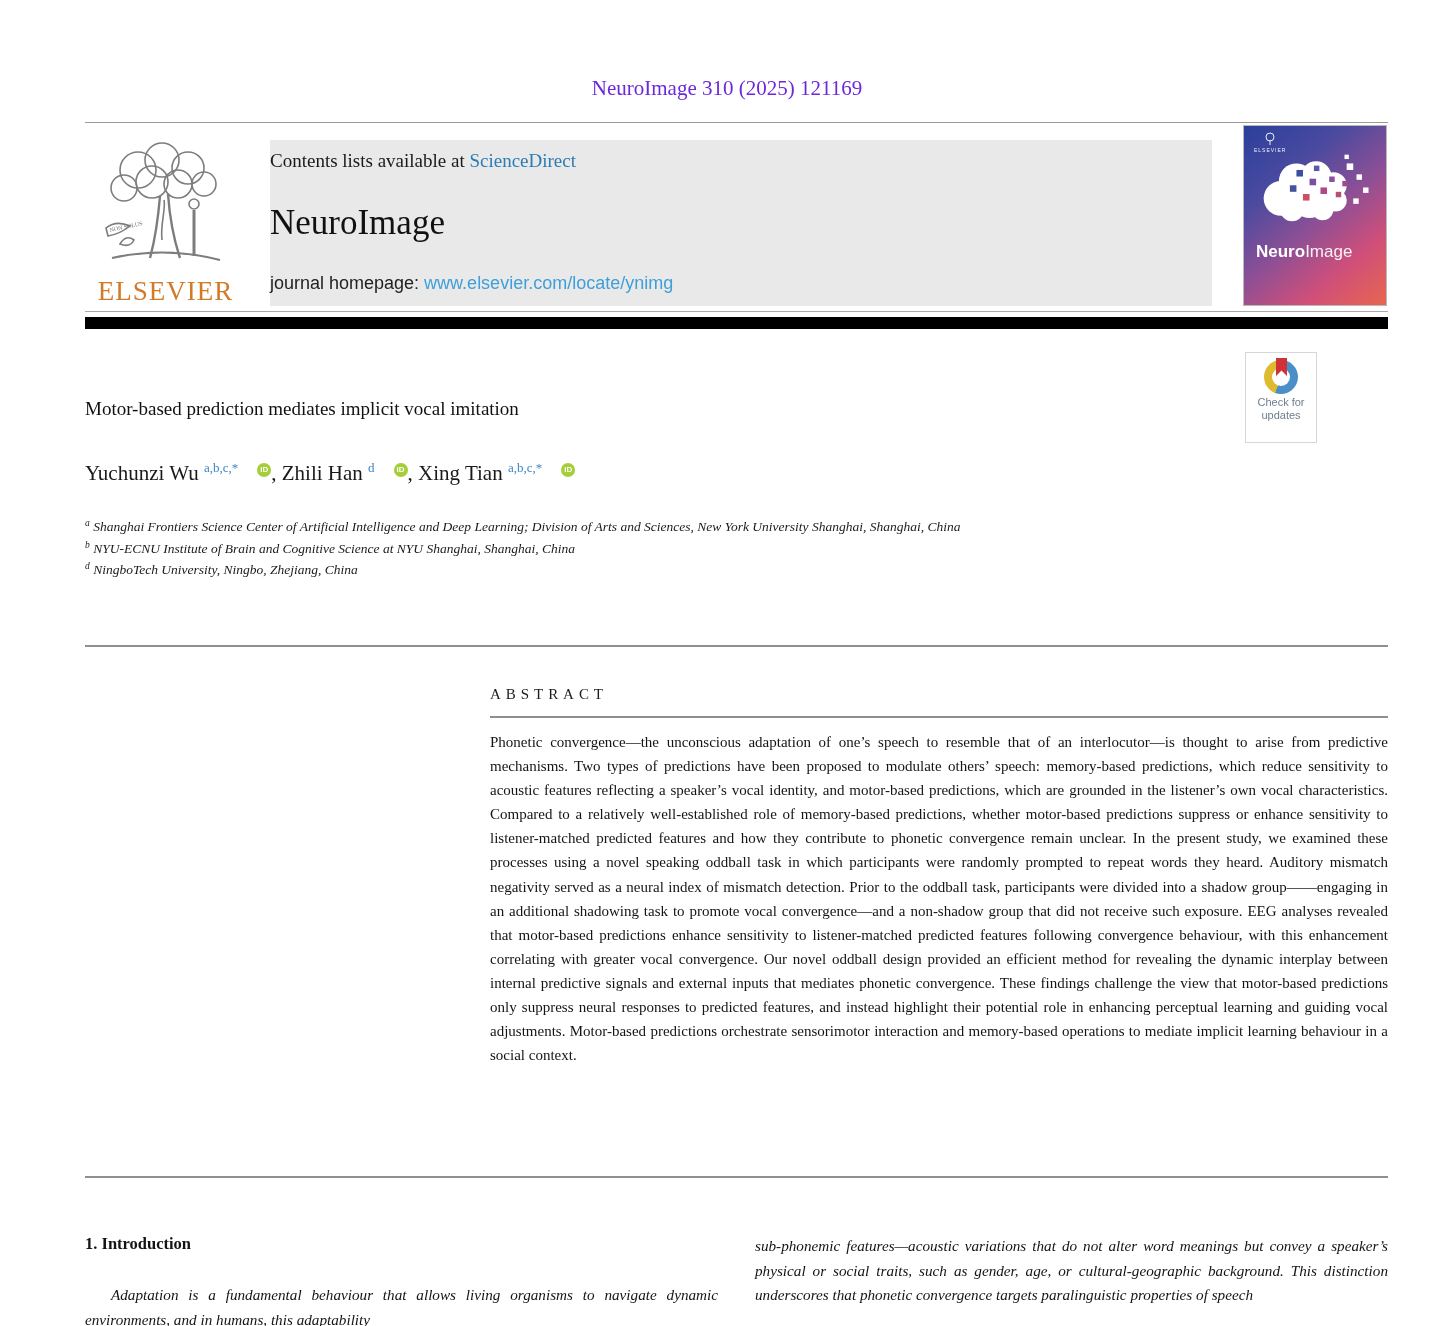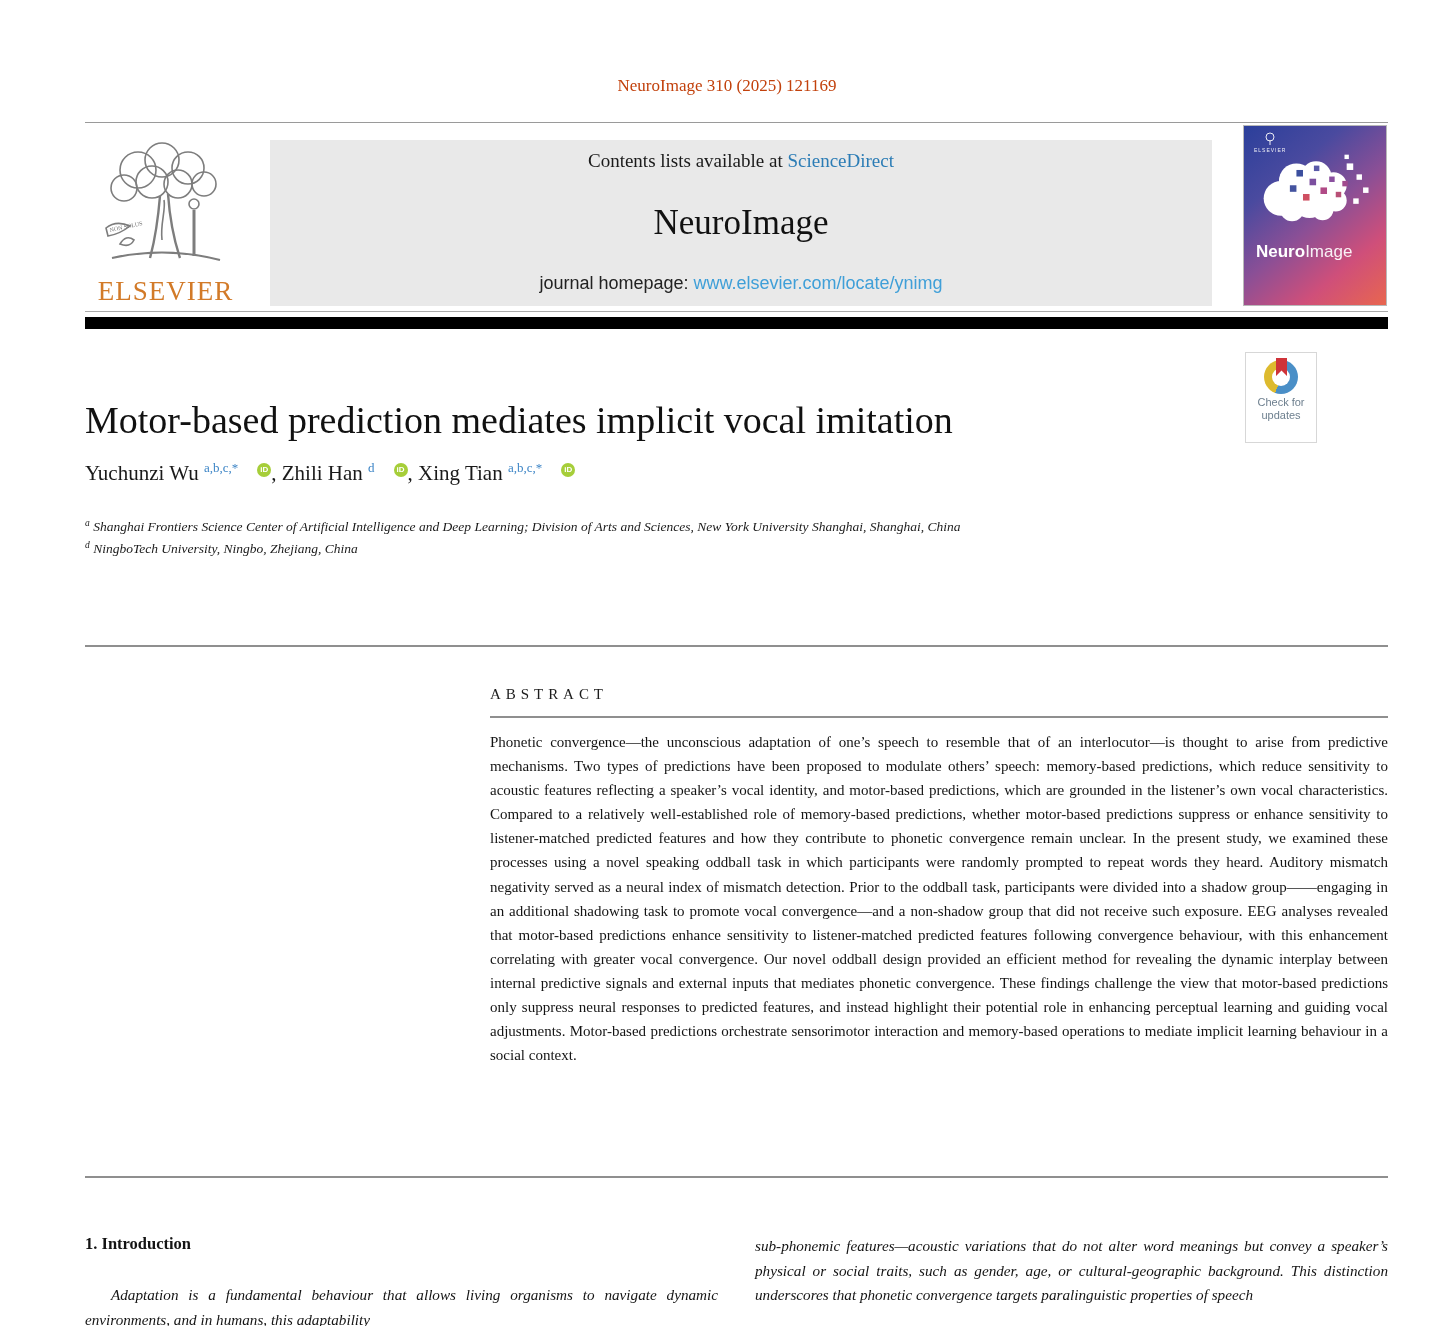--- a/index.html
+++ b/index.html
@@ -2,29 +2,29 @@
 <html><head>
 <meta charset="utf-8">
 <style>
   html,body{margin:0;padding:0;background:#ffffff;}
   .page{
     position:relative;width:1454px;height:1326px;overflow:hidden;background:#fff;
     font-family:"Liberation Serif","DejaVu Serif",serif;color:#1a1a1a;
   }
   .abs{position:absolute;}
   
-  .citation{left:0;right:0;top:76px;text-align:center;font-size:17px;color:#c2410c;}
+  .citation{left:0;right:0;top:76px;text-align:center;font-size:21px;color:#6d28d9;}
   .rule-thin{left:85px;width:1303px;height:0;border-top:1px solid #9a9a9a;}
   .rule-2{height:0;border-top:2px solid #8f8f8f;}
   
   .logo-block{left:88px;top:140px;width:155px;height:168px;text-align:center;}
   .logo-block svg{display:block;margin:0 auto;}
   .elsevier-word{font-size:27px;letter-spacing:1px;color:#d27a28;margin-top:2px;font-family:"Liberation Serif",serif;}
   .banner{left:270px;top:140px;width:942px;height:166px;background:#e9e9e9;
-    display:flex;flex-direction:column;justify-content:space-between;align-items:center;
+    display:flex;flex-direction:column;justify-content:space-between;align-items:flex-start;
     padding:10px 0 12px 0;box-sizing:border-box;}
   .contents-line{font-size:19px;color:#1a1a1a;}
   .link-sd{color:#2b7cb5;}
   .journal-name{font-size:35px;color:#111;}
   .homepage-line{font-family:"Liberation Sans","DejaVu Sans",sans-serif;font-size:18px;color:#222;}
   .link-home{color:#3f9fd8;}
   .cover{left:1243px;top:125px;width:144px;height:181px;border:1px solid #b9b9b9;box-sizing:border-box;
     background:linear-gradient(140deg,#2b3f9b 0%,#4a4a9f 28%,#8a4f96 52%,#cf4f7a 76%,#e8664f 100%);overflow:hidden;}
   .cover-els{position:absolute;left:10px;top:6px;color:#ffffff;opacity,.9;font-family:"Liberation Sans",sans-serif;
     font-size:5px;letter-spacing:1px;text-align:center;opacity:.9;}
@@ -36,21 +36,21 @@
   
   .check-badge{left:1245px;top:352px;width:72px;height:91px;background:#fff;border:1px solid #d7d7d7;
     box-sizing:border-box;text-align:center;font-family:"Liberation Sans","DejaVu Sans",sans-serif;cursor:pointer;}
   .donut{position:relative;width:34px;height:34px;border-radius:50%;margin:7px auto 2px auto;
     background:conic-gradient(from 200deg,#ddba2e 0deg 150deg,#4a8fc7 150deg 360deg);}
   .donut::after{content:"";position:absolute;left:8px;top:8px;width:18px;height:18px;border-radius:50%;background:#fff;}
   .bookmark{position:absolute;left:12px;top:-2px;width:11px;height:18px;background:#cf3339;z-index:2;
     clip-path:polygon(0 0,100% 0,100% 100%,50% 70%,0 100%);}
   .check-text{font-size:11px;line-height:13px;color:#6d7f8e;}
   
-  .title{left:85px;top:398px;width:1160px;font-size:38px;color:#111;}
+  .title{left:85px;top:398px;width:1160px;font-size:19px;color:#111;}
   .authors{left:85px;top:461px;font-size:21px;color:#1a1a1a;}
   .sup-blue{color:#3d85c6;font-size:13px;vertical-align:super;line-height:0;}
   .orcid{display:inline-block;width:14px;height:14px;border-radius:50%;background:#a6ce39;color:#fff;
     font-family:"Liberation Sans",sans-serif;font-size:8px;font-weight:bold;text-align:center;line-height:14px;
     vertical-align:super;margin-left:19px;cursor:pointer;}
   .affils{left:85px;top:516px;width:1160px;font-size:13.5px;font-style:italic;line-height:21.5px;color:#1a1a1a;}
   .affils .sup{font-size:9.5px;vertical-align:super;line-height:0;font-style:italic;}
   
   .rule-top-cols{left:85px;width:1303px;top:645px;}
   .heading-spaced{font-size:15px;letter-spacing:0.33em;word-spacing:0.45em;color:#1c1c1c;}
@@ -172,20 +172,21 @@
 
   <div class="abs authors">
     <span>Yuchunzi Wu</span>
     <span class="sup-blue">a,b,c,*</span><span class="orcid">iD</span><span>, </span><span>Zhili Han</span>
     <span class="sup-blue">d</span><span class="orcid">iD</span><span>, </span><span>Xing Tian</span>
     <span class="sup-blue">a,b,c,*</span><span class="orcid">iD</span>
   </div>
 
   <div class="abs affils">
     <div><span class="sup">a</span><span> Shanghai Frontiers Science Center of Artificial Intelligence and Deep Learning; Division of Arts and Sciences, New York University Shanghai, Shanghai, China</span></div>
+    <div><span class="sup">b</span><span> NYU-ECNU Institute of Brain and Cognitive Science at NYU Shanghai, Shanghai, China</span></div>
     <div><span class="sup">d</span><span> NingboTech University, Ningbo, Zhejiang, China</span></div>
   </div>
 
   <div class="abs rule-2 rule-top-cols"></div>
 
 
   <div class="abs abstract-col">
     <div class="heading-spaced">ABSTRACT</div>
     <div class="rule-2"></div>
     <div class="abstract-text">Phonetic convergence—the unconscious adaptation of one’s speech to resemble that of an interlocutor—is thought to arise from predictive mechanisms. Two types of predictions have been proposed to modulate others’ speech: memory-based predictions, which reduce sensitivity to acoustic features reflecting a speaker’s vocal identity, and motor-based predictions, which are grounded in the listener’s own vocal characteristics. Compared to a relatively well-established role of memory-based predictions, whether motor-based predictions suppress or enhance sensitivity to listener-matched predicted features and how they contribute to phonetic convergence remain unclear. In the present study, we examined these processes using a novel speaking oddball task in which participants were randomly prompted to repeat words they heard. Auditory mismatch negativity served as a neural index of mismatch detection. Prior to the oddball task, participants were divided into a shadow group——engaging in an additional shadowing task to promote vocal convergence—and a non-shadow group that did not receive such exposure. EEG analyses revealed that motor-based predictions enhance sensitivity to listener-matched predicted features following convergence behaviour, with this enhancement correlating with greater vocal convergence. Our novel oddball design provided an efficient method for revealing the dynamic interplay between internal predictive signals and external inputs that mediates phonetic convergence. These findings challenge the view that motor-based predictions only suppress neural responses to predicted features, and instead highlight their potential role in enhancing perceptual learning and guiding vocal adjustments. Motor-based predictions orchestrate sensorimotor interaction and memory-based operations to mediate implicit learning behaviour in a social context.</div>

